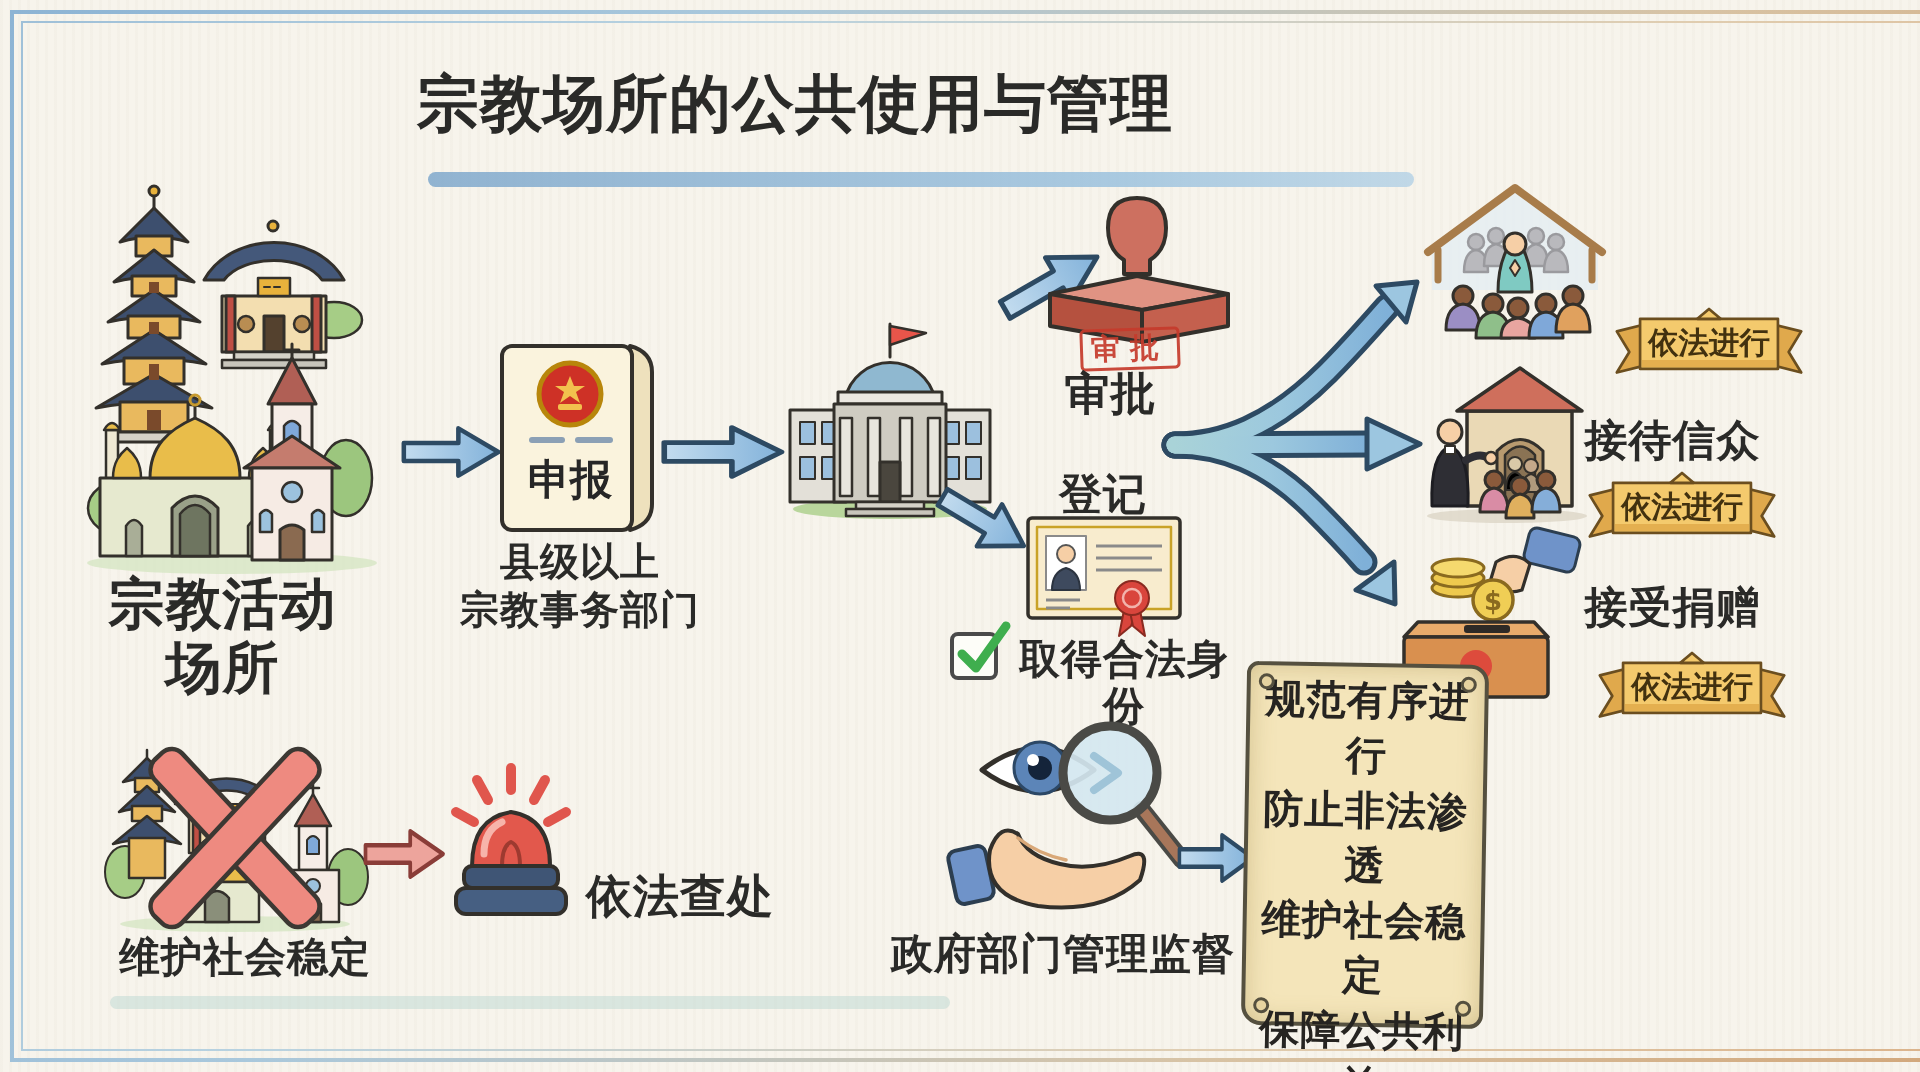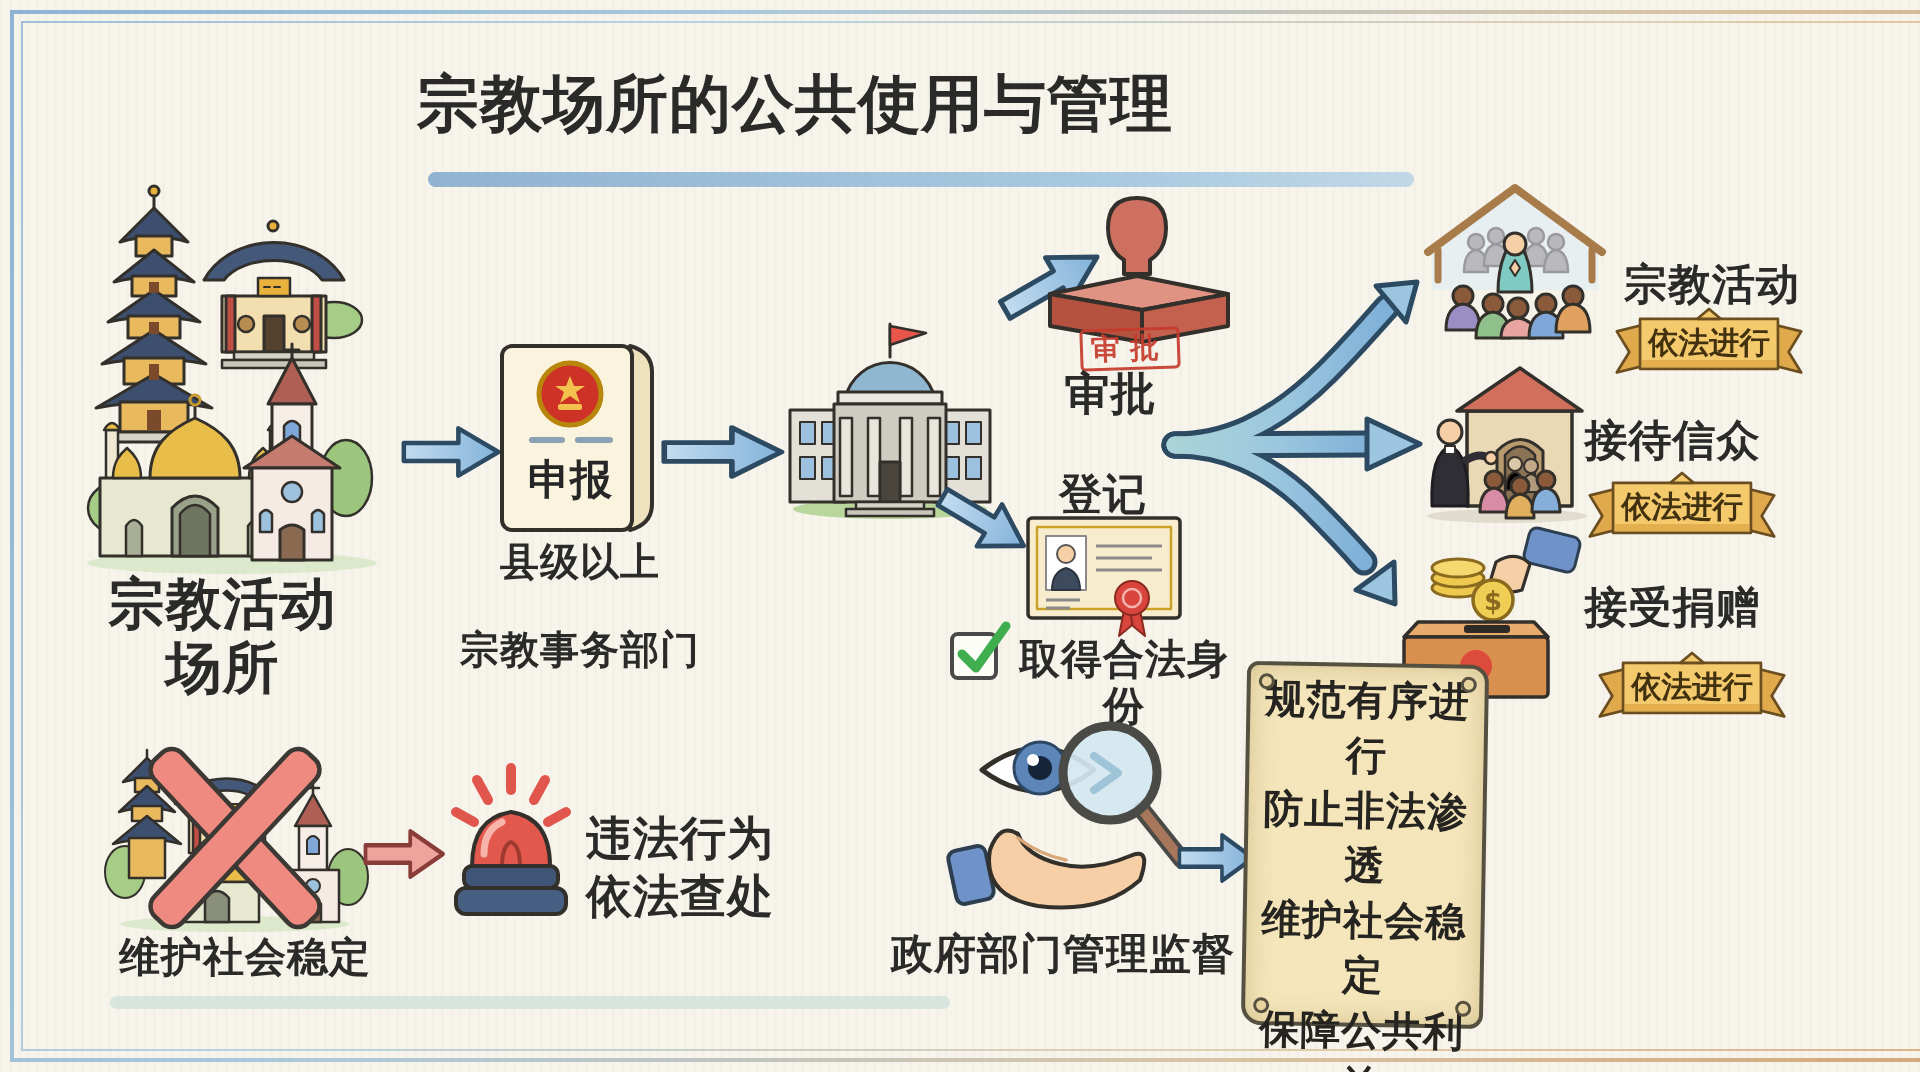--- a/index.html
+++ b/index.html
@@ -144,21 +144,21 @@
     <g>
       <circle cx="76" cy="58" r="31" fill="#ce3126" stroke="#b8860b" stroke-width="5"></circle>
       <polygon points="76,40 80,50 91,50 82,56 86,67 76,60 66,67 70,56 61,50 72,50" fill="#f2c14e" stroke="none"></polygon>
       <rect x="64" y="68" width="24" height="6" rx="2" fill="#f2c14e" stroke="none"></rect>
     </g>
     <line x1="38" y1="104" x2="68" y2="104" stroke="#8ba0b5" stroke-width="6"></line>
     <line x1="84" y1="104" x2="116" y2="104" stroke="#8ba0b5" stroke-width="6"></line>
     <text x="76" y="158" text-anchor="middle" font-size="42" font-weight="800" fill="#262626" stroke="none">申报</text>
   </svg>
   <div class="t" style="left:455px;top:540px;width:250px;font-size:39px;">县级以上</div>
-  <div class="t" style="left:425px;top:588px;width:310px;font-size:39px;margin-top:40px;">宗教事务部门</div>
+  <div class="t" style="left:425px;top:588px;width:310px;font-size:39px;">宗教事务部门</div>
 
   <svg class="abs" style="left:662px;top:422px;" width="124" height="60" viewBox="0 0 110 64" preserveAspectRatio="none">
     <polygon points="2,22 62,22 62,6 106,32 62,58 62,42 2,42" fill="url(#agrad)" stroke="#2d4a63" stroke-width="5" stroke-linejoin="round"></polygon>
   </svg>
 
   <svg class="abs" style="left:788px;top:302px;" width="204" height="218" viewBox="0 0 204 218" stroke="#33302b" stroke-width="3" stroke-linejoin="round" stroke-linecap="round">
     <ellipse cx="102" cy="207" rx="97" ry="10" fill="#b9d69c" stroke="none"></ellipse>
     <line x1="102" y1="22" x2="102" y2="55"></line>
     <path d="M102,24 L138,31 L102,43 Z" fill="#e8554a" stroke-width="2.5"></path>
     <path d="M57,97 A46,46 0 0 1 147,97 Z" fill="#8fb8d0"></path>
@@ -268,21 +268,20 @@
       <circle cx="75" cy="124" r="10" fill="#8a5a3b"></circle>
         <path d="M58,158 Q58,134 75,132 Q92,134 92,158 Z" fill="#8fbf8a"></path>
       <circle cx="100" cy="128" r="10" fill="#8a5a3b"></circle>
         <path d="M83,158 Q83,140 100,138 Q117,140 117,158 Z" fill="#e8a5a0"></path>
       <circle cx="128" cy="124" r="10" fill="#8a5a3b"></circle>
         <path d="M111,158 Q111,134 128,132 Q145,134 145,158 Z" fill="#7fa8d9"></path>
       <circle cx="155" cy="116" r="10" fill="#8a5a3b"></circle>
         <path d="M138,152 Q138,126 155,124 Q172,126 172,152 Z" fill="#e0a15e"></path>
     </g>
   </svg>
-  <div class="t" style="left:1592px;top:260px;width:240px;font-size:43px;">宗教活动</div>
   <svg class="abs" style="left:1615px;top:306px;" width="188" height="74" viewBox="0 0 210 78">
     <use href="#ribbon"></use>
     <text class="banner-txt" x="105" y="50" text-anchor="middle" font-size="34" fill="#42310f">依法进行</text>
   </svg>
 
   <svg class="abs" style="left:1412px;top:356px;" width="180" height="168" viewBox="0 0 180 168" stroke="#33302b" stroke-width="3" stroke-linejoin="round" stroke-linecap="round">
     <ellipse cx="95" cy="160" rx="80" ry="7" fill="#d8d2c2" stroke="none" opacity=".7"></ellipse>
     <rect x="55" y="55" width="105" height="95" fill="#ead9b5" stroke-width="3.5"></rect>
     <polygon points="45,55 170,55 108,12" fill="#cf6f5c" stroke-width="3.5"></polygon>
     <path d="M85,150 L85,95 Q108,72 131,95 L131,150 Z" fill="#b89a6f"></path>
@@ -397,21 +396,20 @@
       <line x1="95" y1="20" x2="84" y2="40"></line>
       <line x1="6" y1="52" x2="24" y2="62"></line>
       <line x1="116" y1="52" x2="98" y2="62"></line>
     </g>
     <path d="M22,106 Q22,58 61,52 Q100,58 100,106 Z" fill="#e2584c" stroke-width="4"></path>
     <path d="M34,94 Q34,70 52,62" fill="none" stroke="#f7b4aa" stroke-width="7"></path>
     <path d="M52,106 Q52,86 61,82 Q70,86 70,106" fill="none" stroke="#9e3a30" stroke-width="4"></path>
     <rect x="14" y="106" width="94" height="22" rx="8" fill="#3f5575" stroke-width="4"></rect>
     <rect x="6" y="128" width="110" height="26" rx="10" fill="#465f82" stroke-width="4"></rect>
   </svg>
-  <div class="t" style="left:585px;top:812px;width:190px;font-size:46px;">违法行为</div>
   <div class="t" style="left:585px;top:870px;width:190px;font-size:46px;">依法查处</div>
 
   <svg class="abs" style="left:942px;top:688px;" width="262" height="240" viewBox="0 0 262 240" stroke="#33302b" stroke-width="4" stroke-linejoin="round" stroke-linecap="round">
     <g>
       <path d="M40,82 Q96,38 152,82 Q96,124 40,82 Z" fill="#ffffff" stroke-width="5"></path>
       <circle cx="98" cy="80" r="26" fill="#5c85b8" stroke="#2c4866" stroke-width="3"></circle>
       <circle cx="98" cy="80" r="12" fill="#14243a" stroke="none"></circle>
       <circle cx="91" cy="72" r="6" fill="#ffffff" stroke="none"></circle>
     </g>
     <g>

